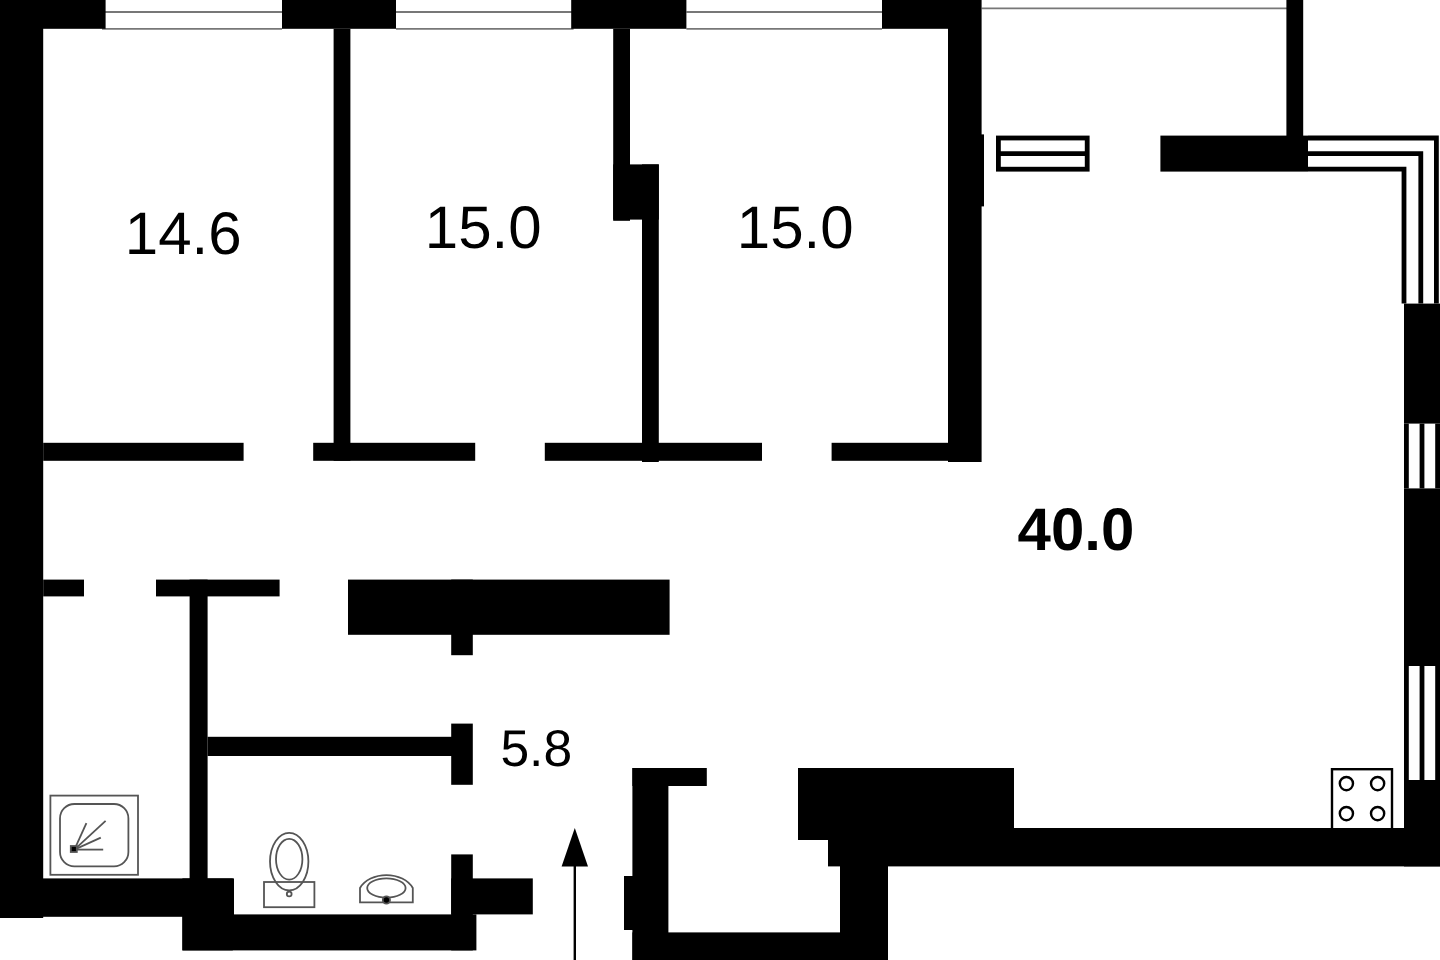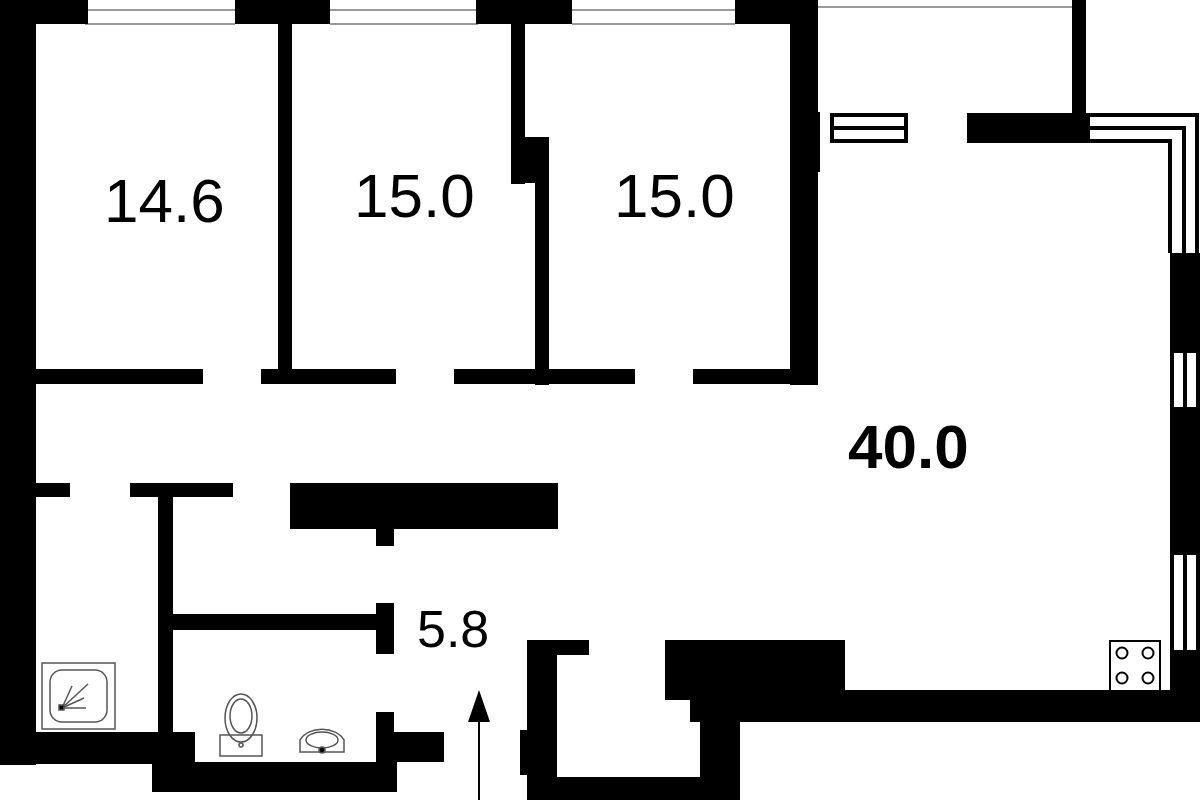--- a/index.html
+++ b/index.html
@@ -1,18 +1,18 @@
 <!DOCTYPE html>
 <html><head>
 <meta charset="utf-8">
 <style>
   html, body { margin:0; padding:0; background:#ffffff; }
   body { width:1200px; height:800px; overflow:hidden; position:relative; font-family:"Liberation Sans", sans-serif; }
   #plan { position:absolute; left:0; top:0; width:1200px; height:800px; }
-  .label { position:absolute; font-family:"Liberation Sans", sans-serif; font-size:62px; color:#000; line-height:1; white-space:nowrap; }
+  .label { position:absolute; font-family:"Liberation Sans", sans-serif; font-size:50px; color:#000; line-height:1; white-space:nowrap; }
 </style>
 </head>
 <body>
 
 <svg id="plan" viewBox="0 0 1200 800" xmlns="http://www.w3.org/2000/svg">
 
   <g stroke="#777" stroke-width="1.5" fill="none">
     <line x1="85" y1="10" x2="235" y2="10"></line>
     <line x1="85" y1="24" x2="235" y2="24"></line>
     <line x1="330" y1="10" x2="478" y2="10"></line>
@@ -129,13 +129,13 @@
   <g>
     <line x1="479" y1="720" x2="479" y2="800" stroke="#000" stroke-width="2"></line>
     <polygon points="479,690 468,722 490,722" fill="#000"></polygon>
   </g>
 </svg>
 
 <div class="label" style="left:104px; top:170px;">14.6</div>
 <div class="label" style="left:354px; top:165px;">15.0</div>
 <div class="label" style="left:614px; top:165px;">15.0</div>
 <div class="label" style="left:848px; top:416px;font-weight:bold;">40.0</div>
-<div class="label" style="left:417px; top:603px; font-size:52px;">5.8</div>
+<div class="label" style="left:417px; top:603px; font-size:43px;">5.8</div>
 
 </body></html>

